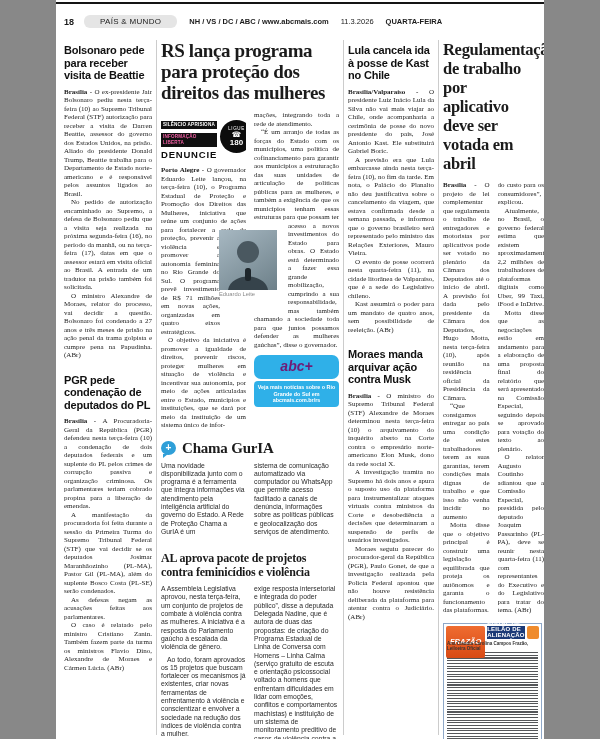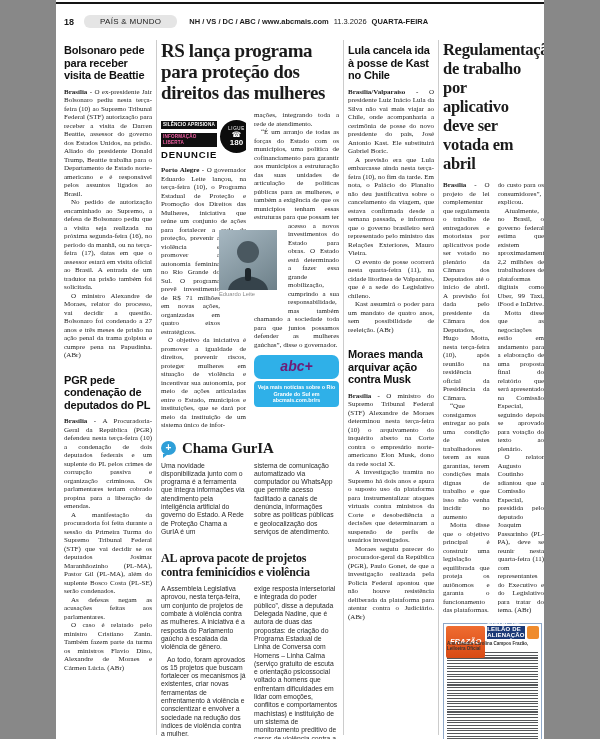--- a/index.html
+++ b/index.html
@@ -8,21 +8,21 @@
     width:488px; height:739px; margin:0 auto; background:#ffffff;
     position:relative; overflow:hidden; color:#1b1b1b;
     font-family:"Liberation Serif", serif;
   }
   .top-rule { position:absolute; top:2px; left:0; right:0; height:1.5px; background:#141414; }
   
   .hdr { position:absolute; top:15px; left:8px; right:8px; display:flex; align-items:center;
          font-family:"Liberation Sans", sans-serif; }
   .pnum { font-size:9px; font-weight:bold; margin-right:10px; }
   .sect { background:#e5e5e5; padding:2px 16px; font-size:8px; font-weight:normal; letter-spacing:.3px;border-radius:6px; }
-  .mast { display:flex; gap:5px; margin-left:12px; font-size:7.5px; align-items:flex-start; }
+  .mast { display:flex; gap:12px; margin-left:12px; font-size:7.5px; align-items:flex-start; }
   .m-codes,.m-day { font-weight:bold; }
   
   .content { position:absolute; top:36px; left:8px; right:0; bottom:0; display:flex; }
   .vline { width:1px; background:#cccccc; margin:4px 4px 4px 4px; }
   .col { overflow:hidden; height:100%; }
   .col1 { width:88px; }
   .col2 { width:178px; }
   .col3 { width:86px; }
   .col4 { flex:1; min-width:0; padding-right:0; }
   

